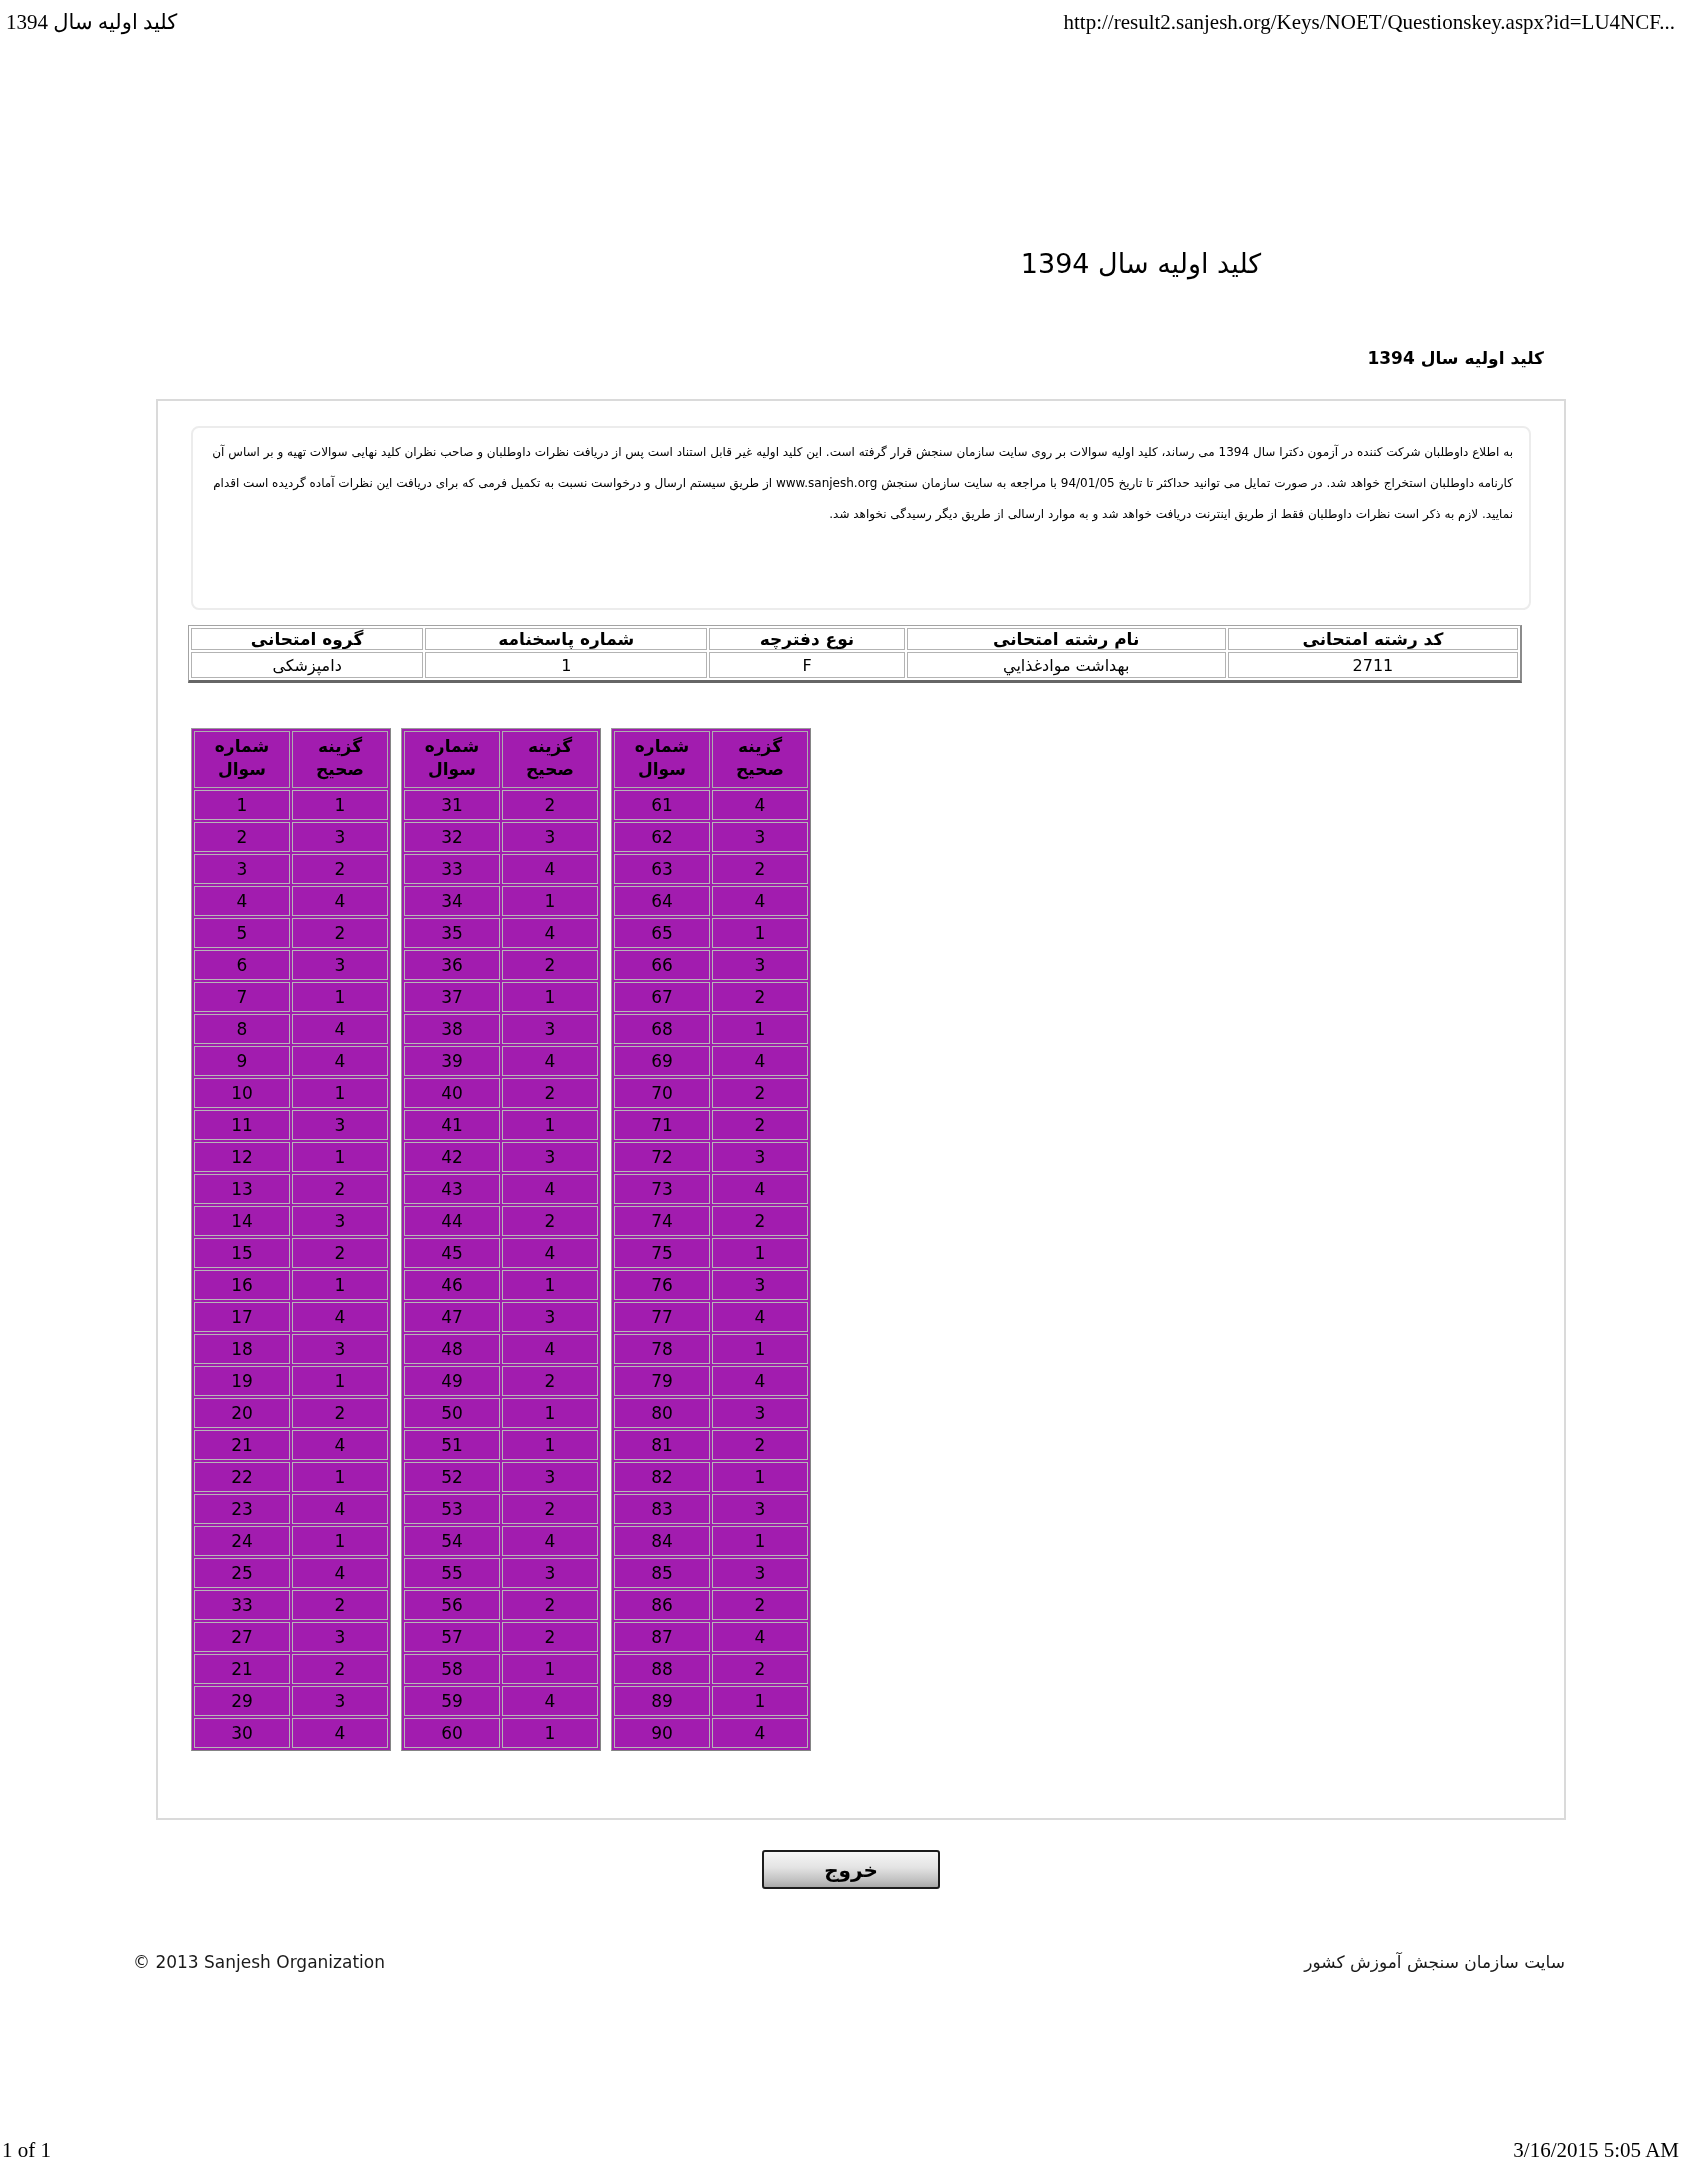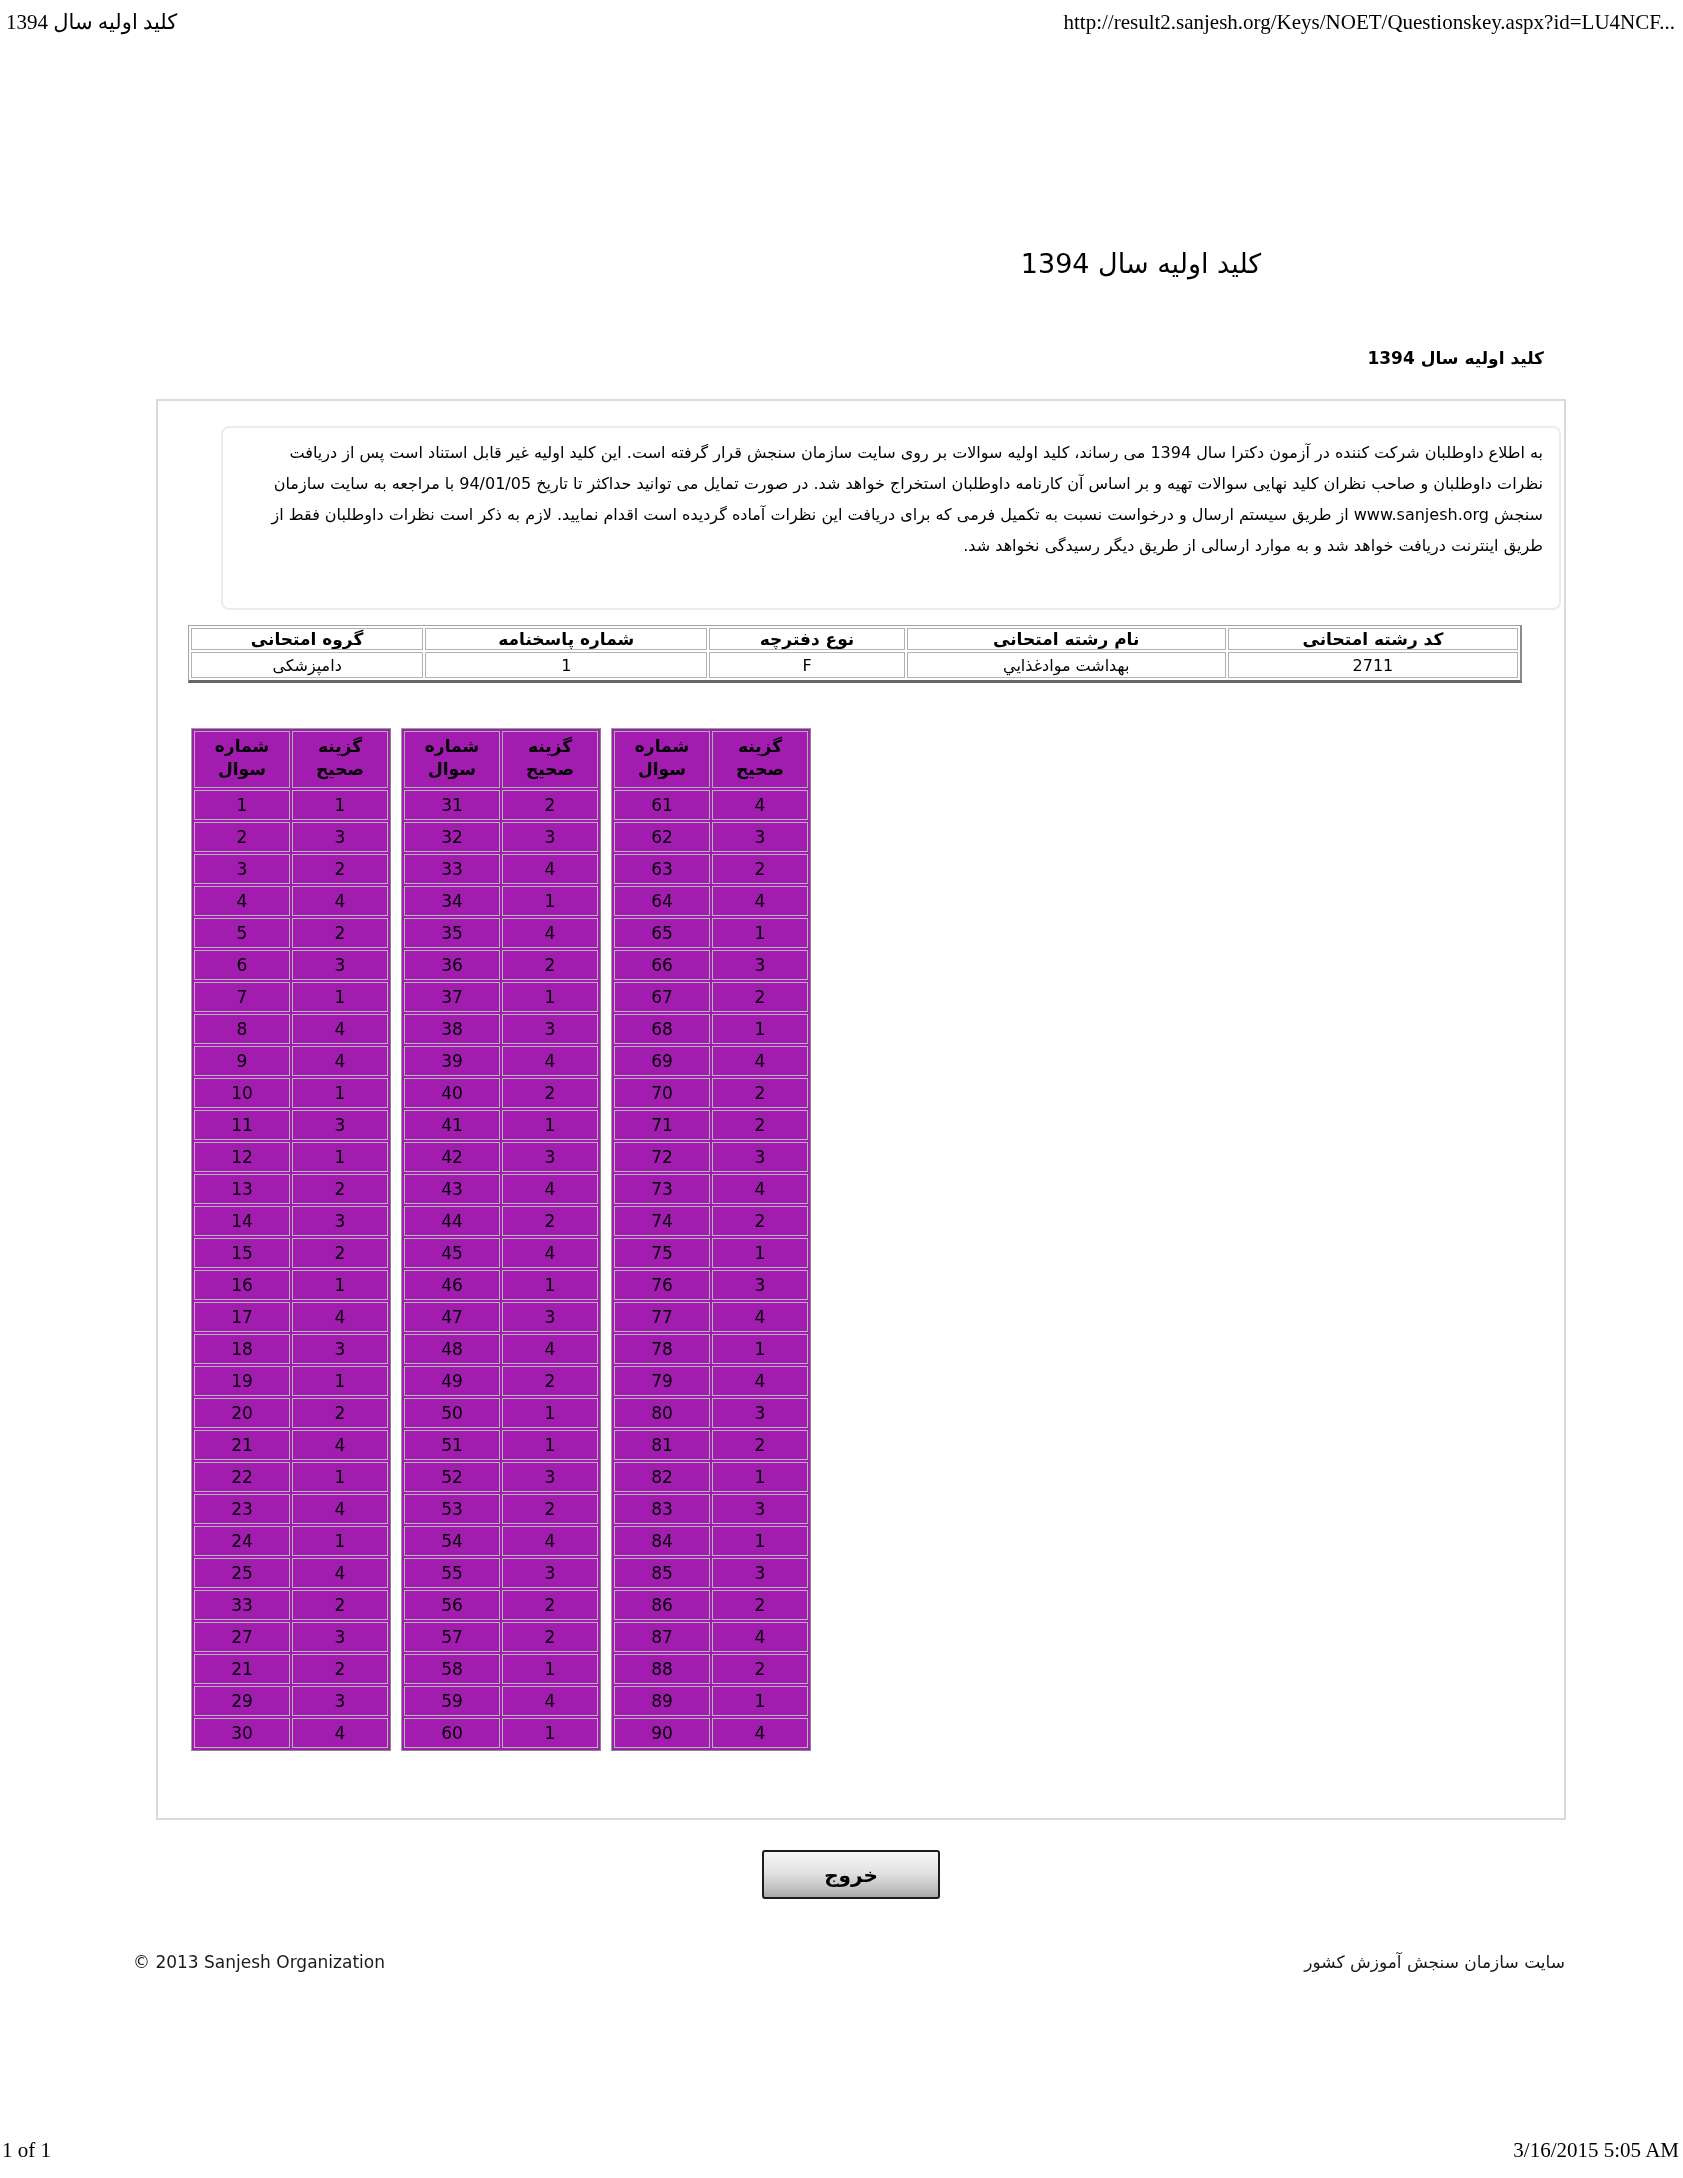--- a/index.html
+++ b/index.html
@@ -41,21 +41,21 @@
     border:2px solid #dadada;
     background:#fff;
   }
   
   .notice-box {
     position:absolute; left:33px; top:25px;
     width:1340px; min-height:184px;
     border:2px solid #ececec; border-radius:8px;
     padding:9px 16px 9px 16px;
     direction:rtl; text-align:right;
-    font-size:16px; line-height:31px;margin-left:30px;
+    font-size:12px; line-height:31px;
   }
   
   .info-table {
     position:absolute; left:30px; top:224px; width:1334px;
     border-collapse:separate; border-spacing:2px;
     table-layout:fixed; background:#fff;
     border-top:1px solid #a3a3a3; border-left:1px solid #a3a3a3;
     border-right:2px solid #8b8b8b; border-bottom:3px solid #666;
   }
   .info-table th, .info-table td {
@@ -86,21 +86,21 @@
     text-align:center; vertical-align:middle;
     direction:rtl; white-space:pre-line; padding-bottom:4px;
   }
   .answer-table td {
     border:1px solid #b6b6b6; height:30px;
     text-align:center; vertical-align:middle; font-size:17px;
   }
   
   .exit-button {
     position:absolute; left:762px; top:1850px;
-    width:178px; height:49px;
+    width:178px; height:39px;
     background:linear-gradient(180deg,#f6f6f6 0%,#e3e3e3 45%,#c2c2c2 80%,#a9a9a9 100%);
     border:2px solid #1c1c1c; border-radius:3px;
     font-family:"DejaVu Sans", sans-serif;
     font-size:20px; font-weight:bold; color:#000;
     direction:rtl; text-align:center; cursor:pointer;
   }
   
   .site-footer {
     position:absolute; top:1952px; left:133px; right:118px;
     display:flex; justify-content:space-between; align-items:center;

